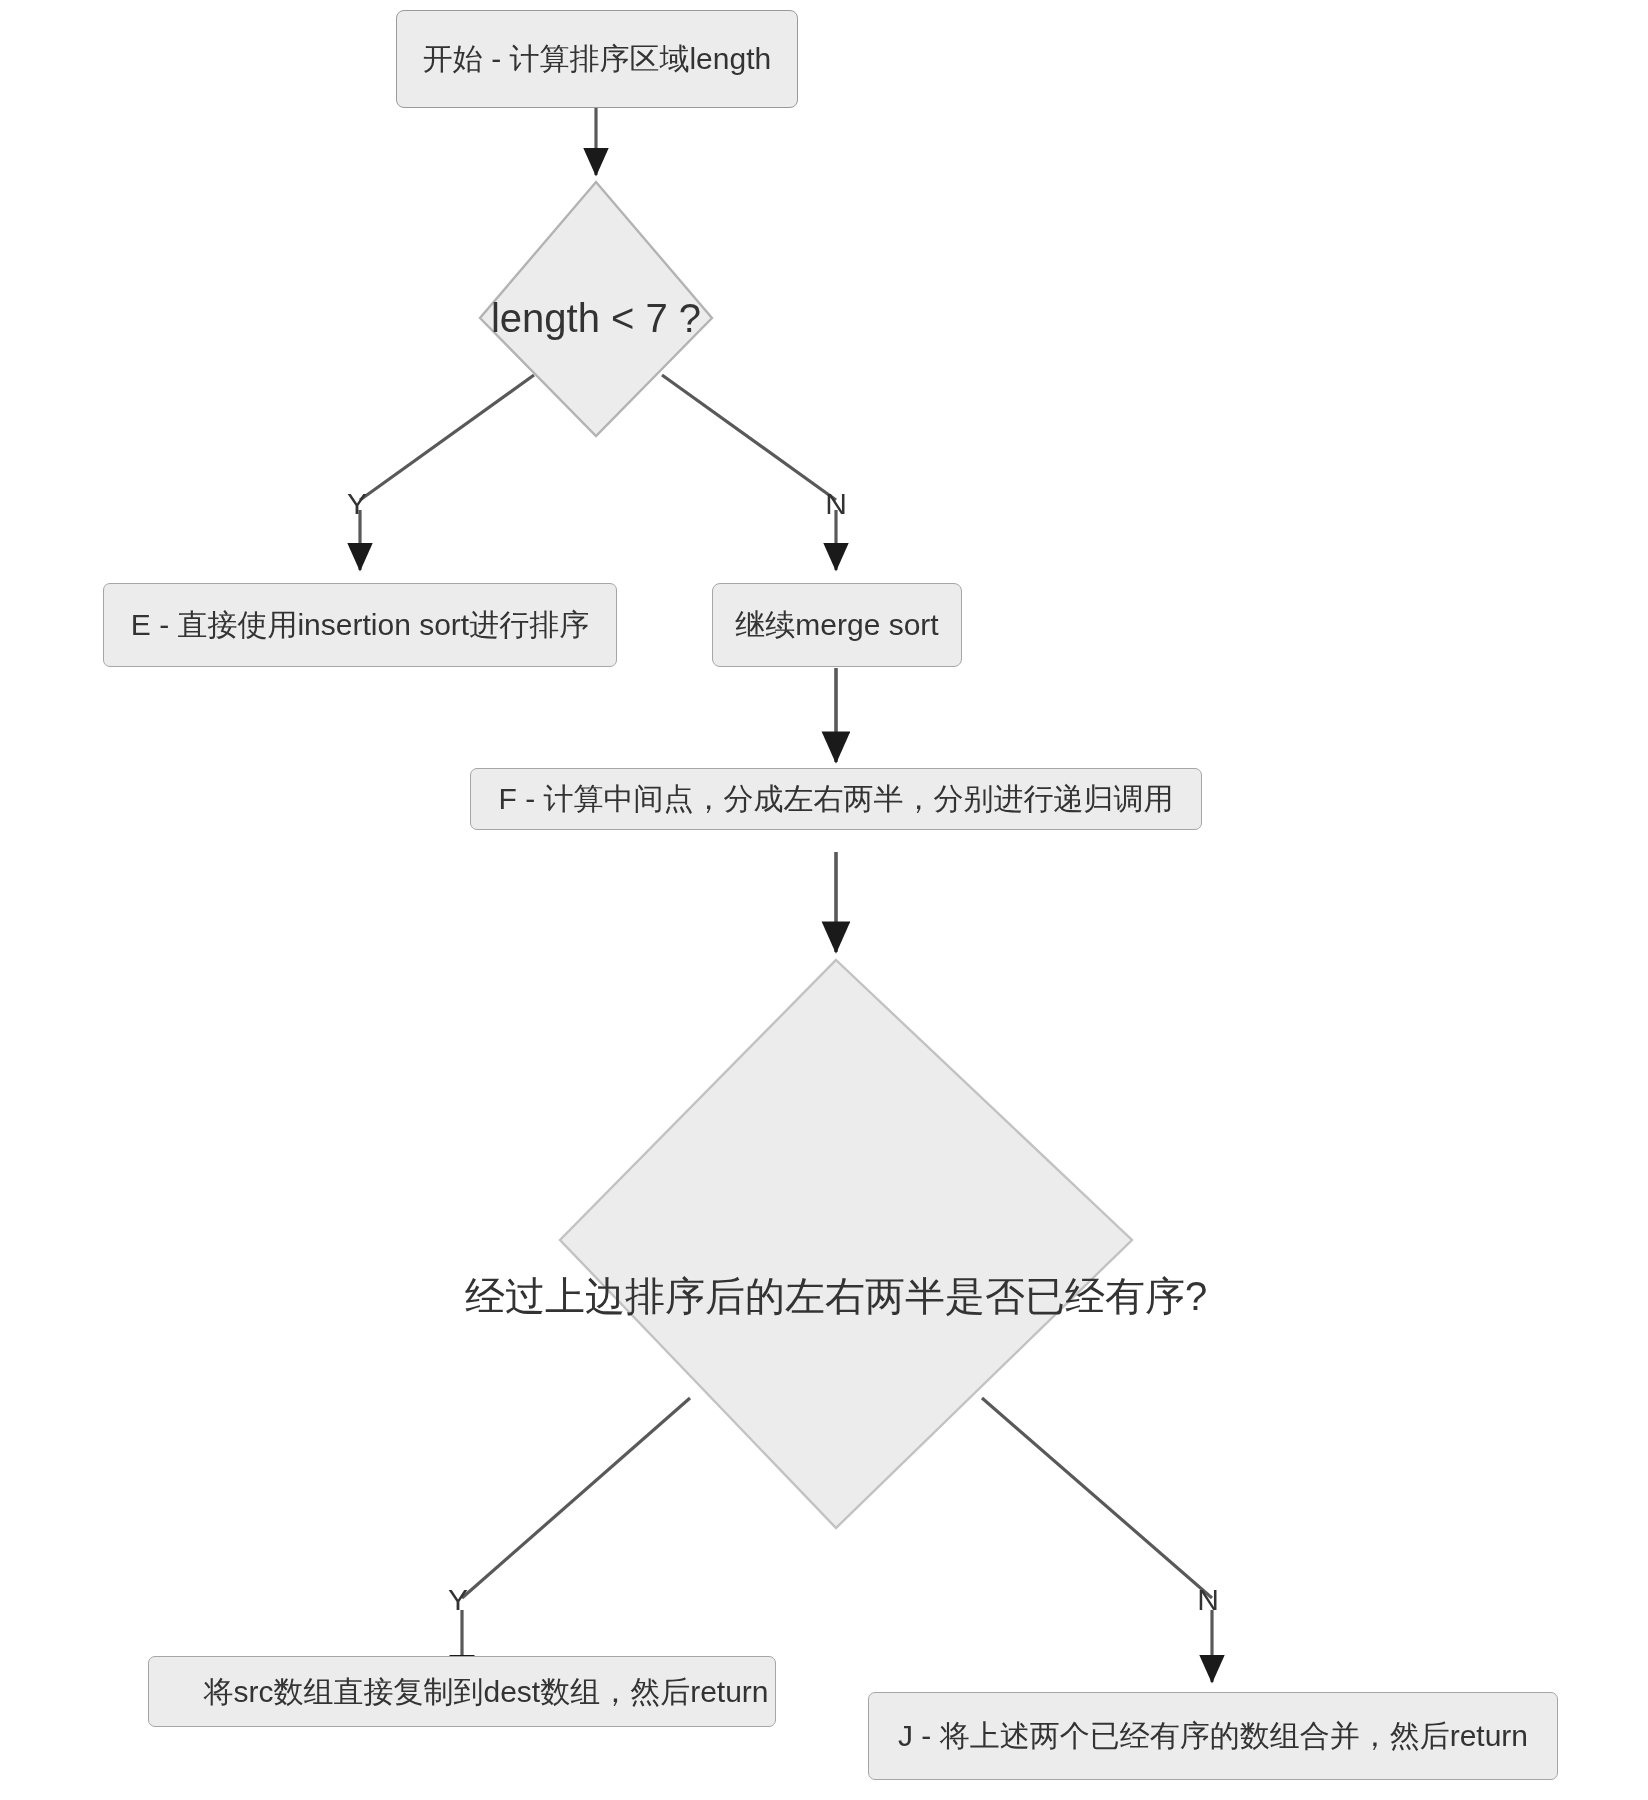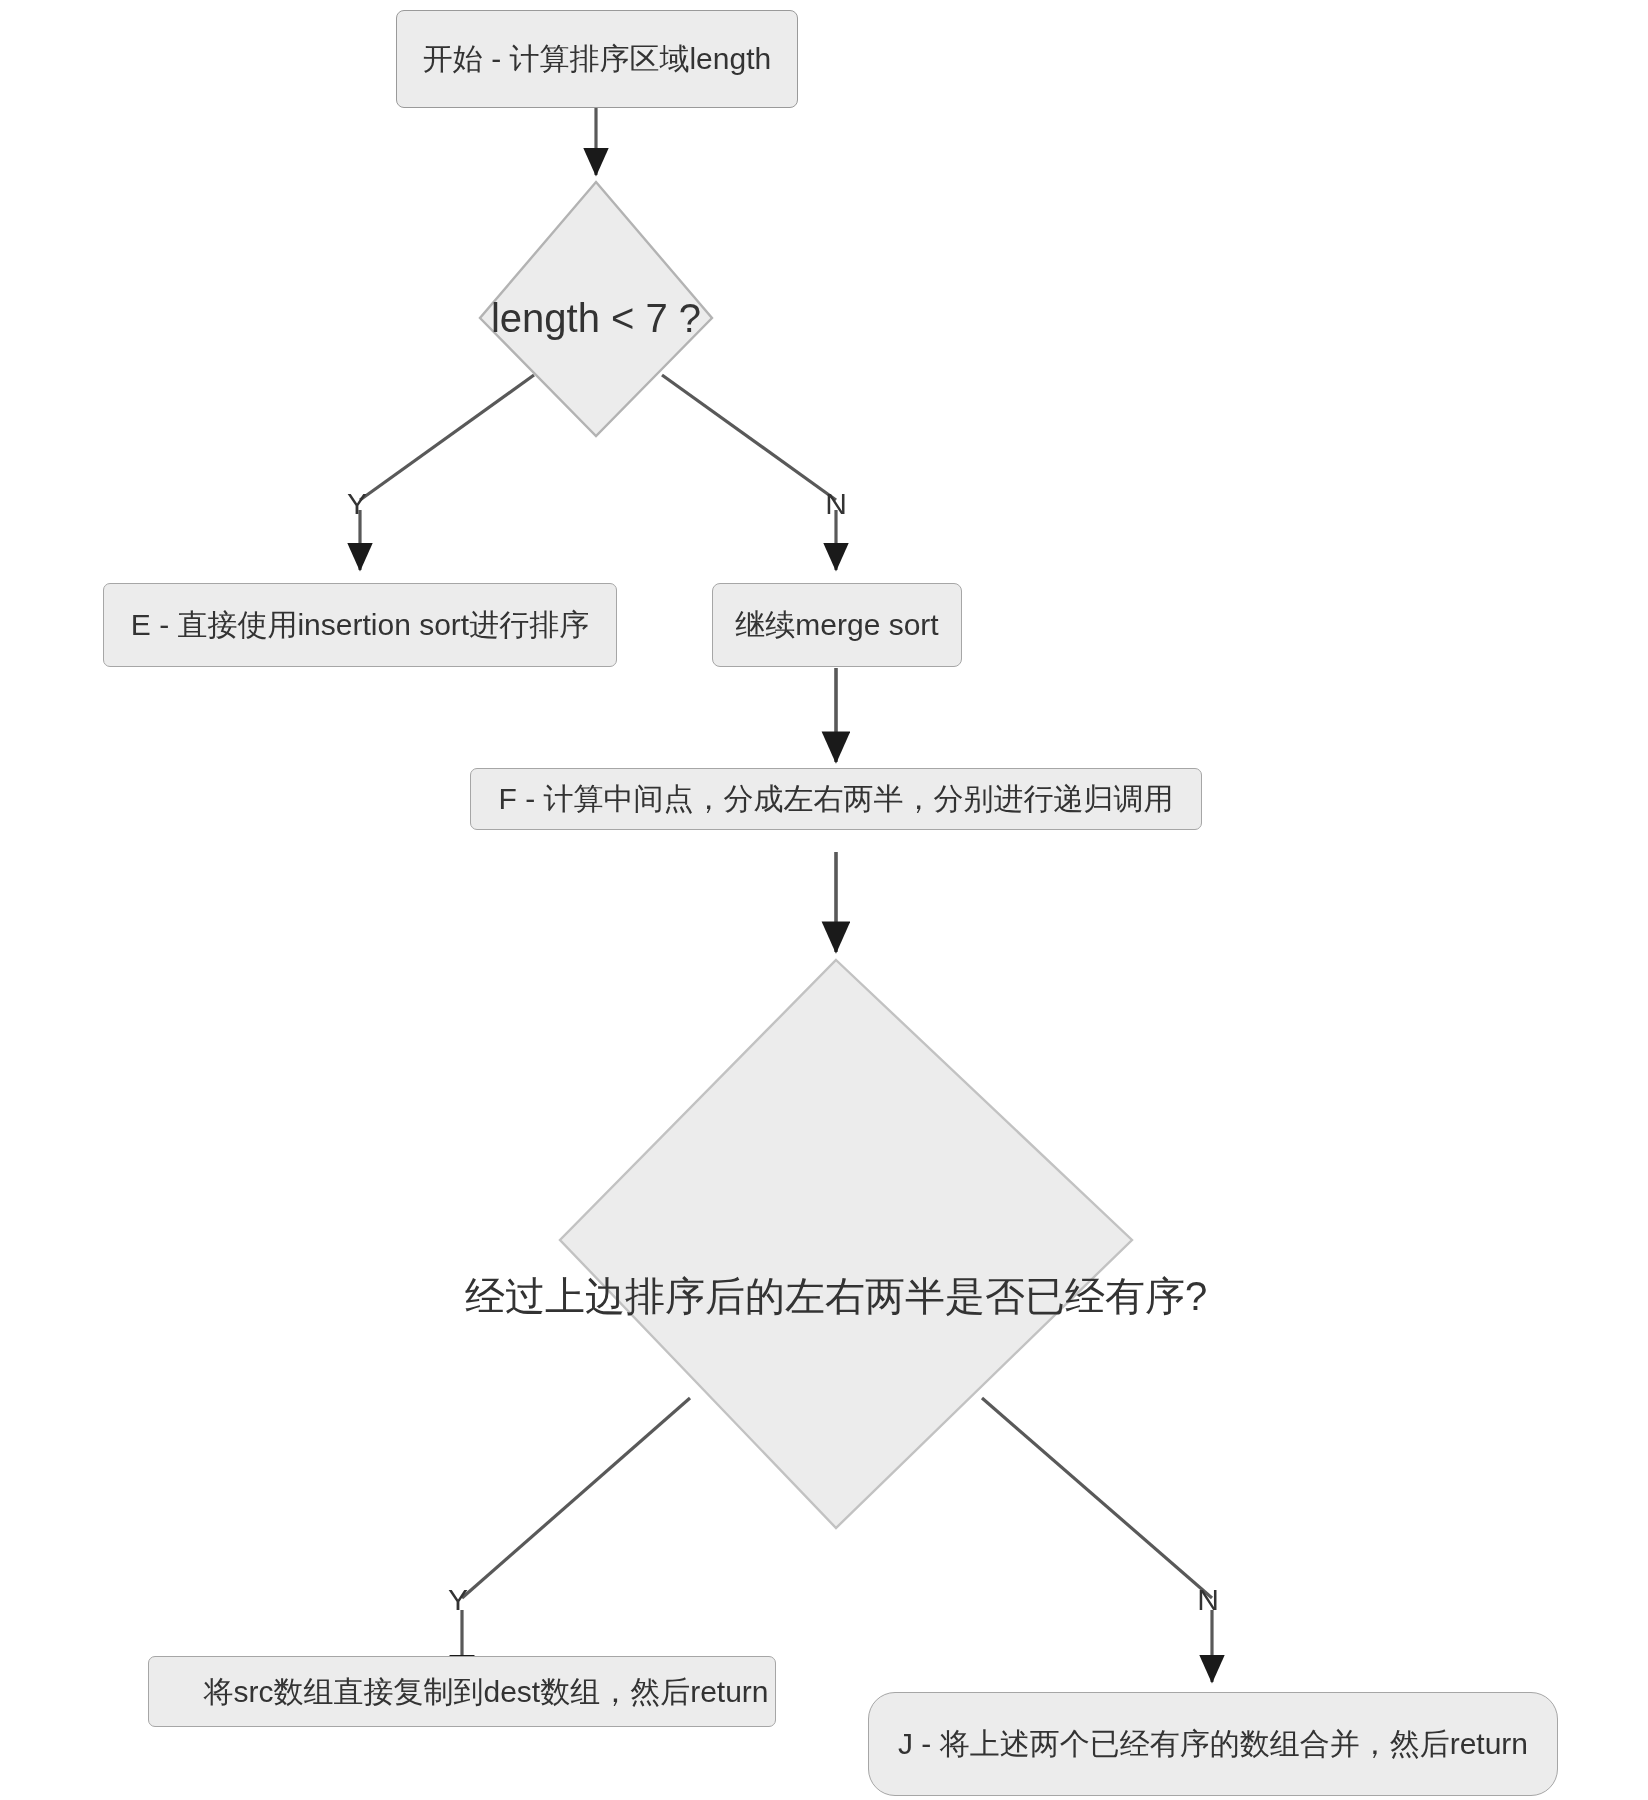--- a/index.html
+++ b/index.html
@@ -136,17 +136,17 @@
   <div class="diamond-label" style="left:836px; top:1296px;">经过上边排序后的左右两半是否已经有序?</div>
 
   <div class="edge-label" style="left:458px; top:1600px;">Y</div>
 
   <div class="edge-label" style="left:1208px; top:1600px;">N</div>
 
   <div class="node-box" style="left:148px; top:1656px; width:628px; height:71px;padding-left:48px;">
     <span>将src数组直接复制到dest数组，然后return</span>
   </div>
 
-  <div class="node-box" style="left:868px; top:1692px; width:690px; height:104px;border-radius:27px;">
+  <div class="node-box" style="left:868px; top:1692px; width:690px; height:88px;">
     <span>J - 将上述两个已经有序的数组合并，然后return</span>
   </div>
 
 </div>
 
 </body></html>

